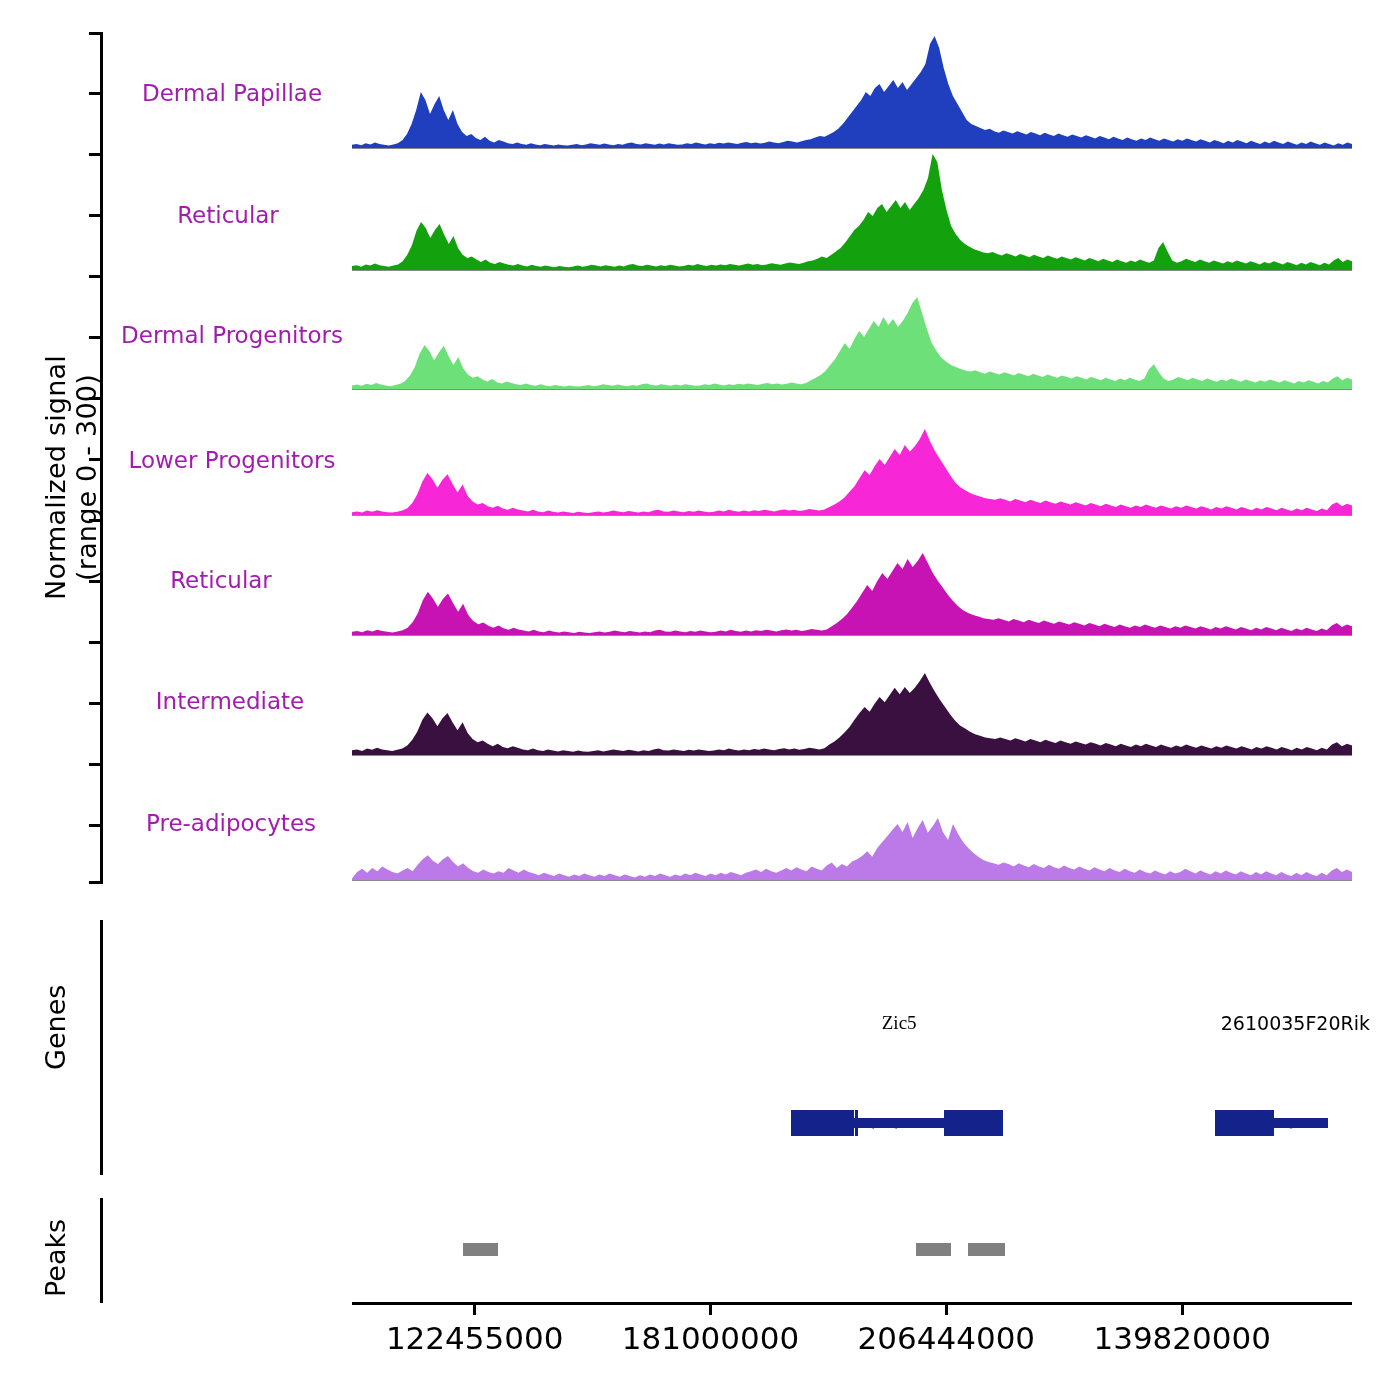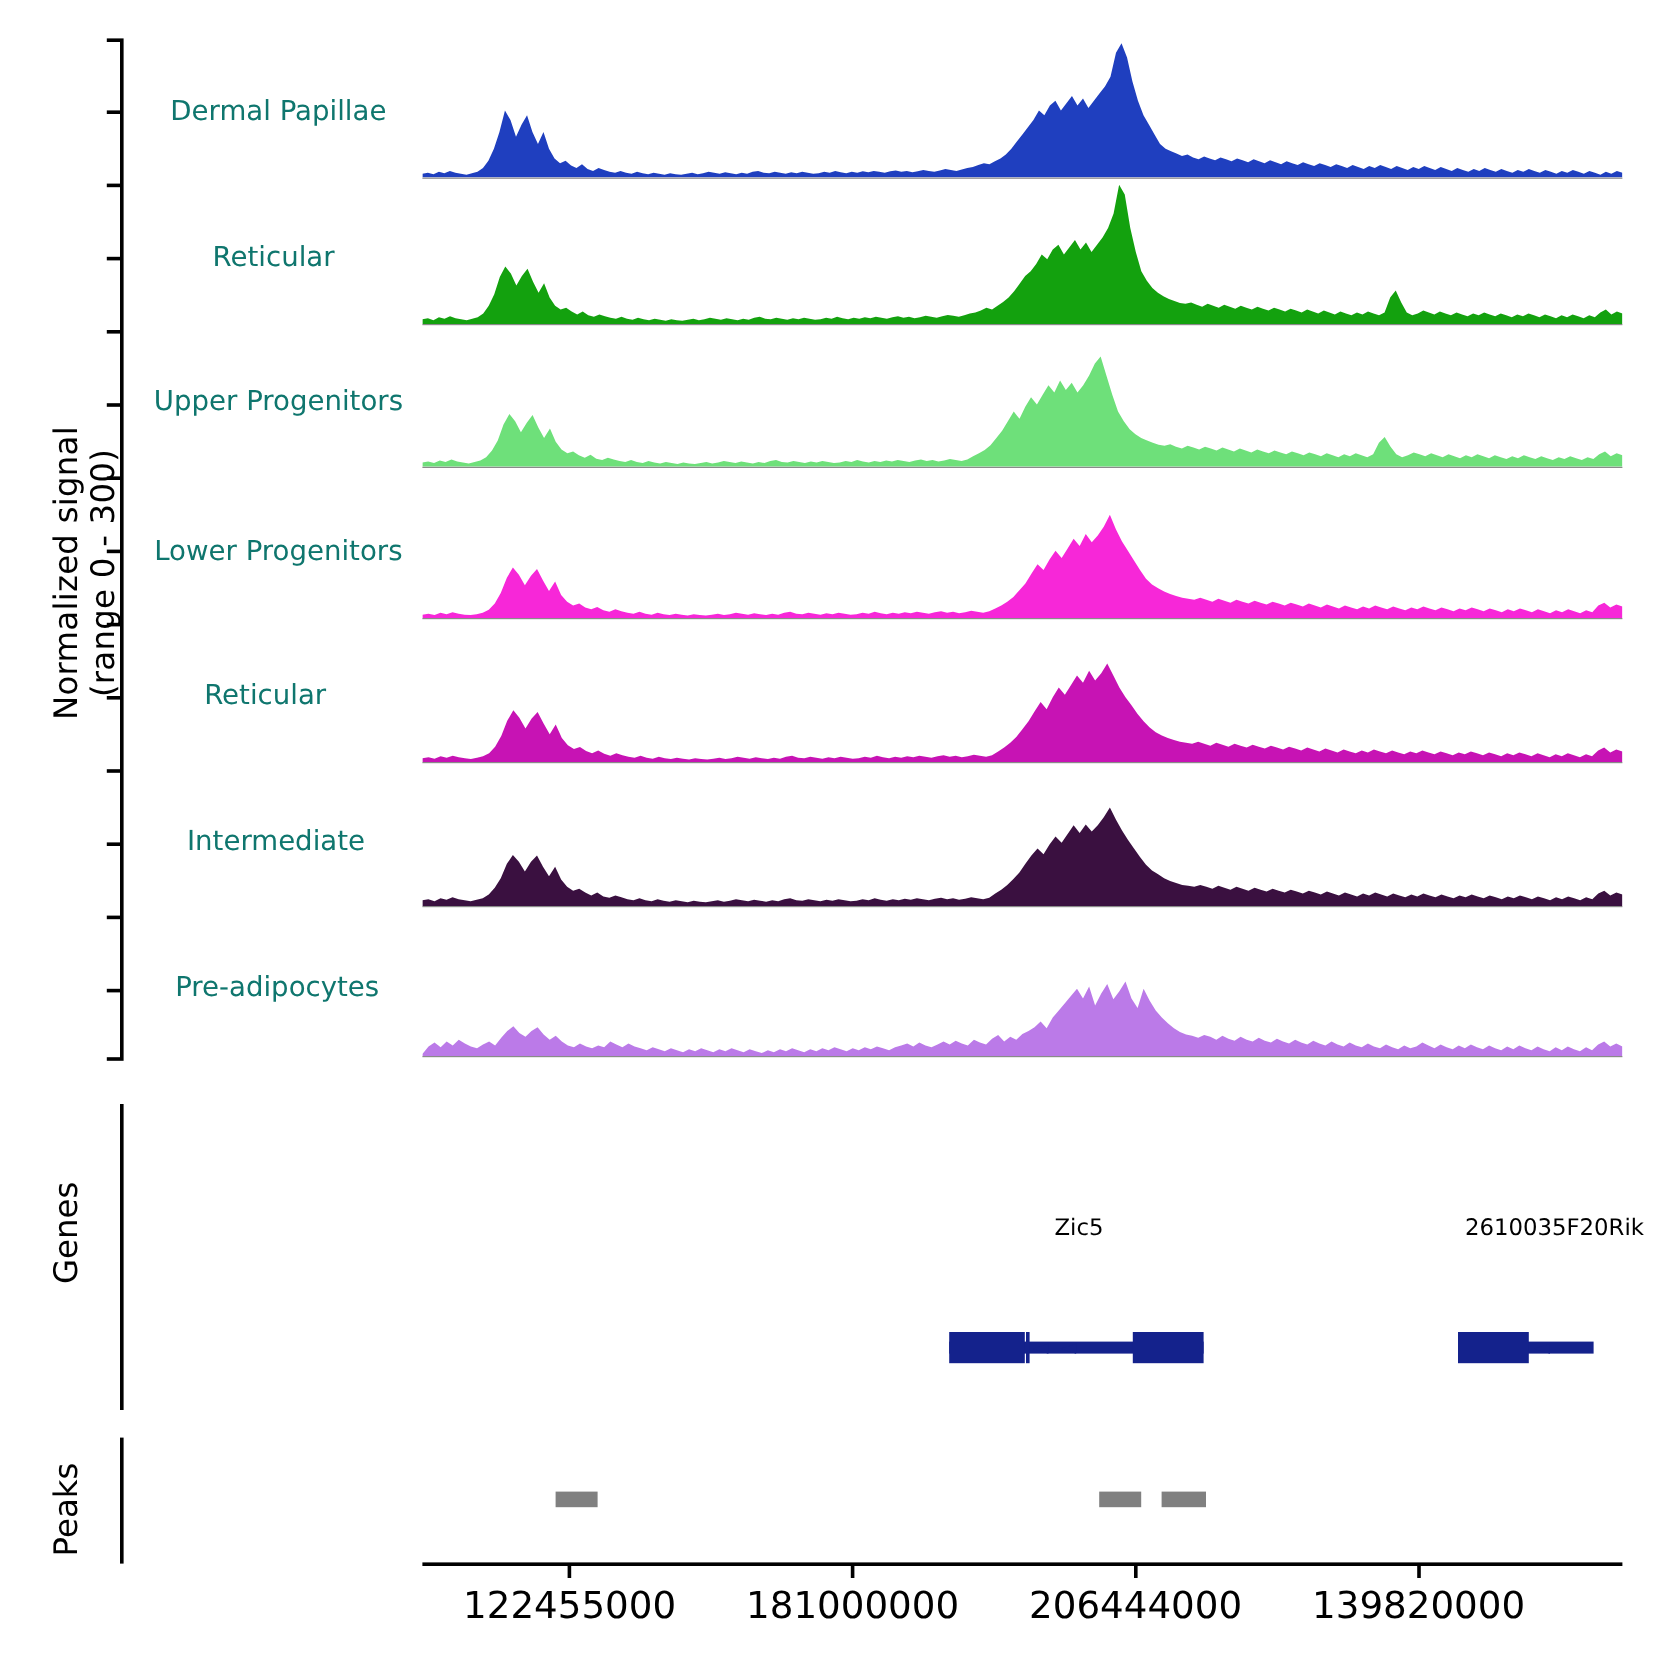--- a/index.html
+++ b/index.html
@@ -58,21 +58,21 @@
   .track {
     position: absolute;
     left: 352px;
     width: 1000px;
   }
   .track-label {
     position: absolute;
     font-size: 23px;
     white-space: nowrap;
     text-align: center;
-    color: #0f766e;
+    color: #a21caf;
   }
   .track svg {
     display: block;
     width: 1000px;
   }
   .baseline {
     position: absolute;
     left: 352px;
     width: 1000px;
     height: 1px;
@@ -197,21 +197,21 @@
         </svg>
       </div>
       <div class="baseline" style="top: 270px;"></div>
       <div class="track-label" style="top: 202px; left: 0px; width: 456px;">Reticular</div>
       <div class="track" style="top: 269px; height: 120px;">
         <svg viewBox="0 0 1000 120" preserveAspectRatio="none" height="120">
           <polygon points="0,120 0.0,116.4 4.8,115.6 9.7,116.8 14.5,114.8 19.3,116.0 24.2,114.0 29.0,115.6 33.8,116.4 38.6,117.2 43.5,116.0 48.3,114.8 53.1,112.0 58.0,106.4 62.8,98.0 67.6,84.8 72.5,76.0 77.3,82.0 82.1,91.2 87.0,83.2 91.8,76.8 96.6,87.2 101.4,96.0 106.3,88.0 111.1,99.2 115.9,105.6 120.8,108.8 125.6,107.2 130.4,110.4 135.3,112.4 140.1,110.0 144.9,113.2 149.8,114.4 154.6,112.4 159.4,114.0 164.3,115.2 169.1,116.0 173.9,114.4 178.7,116.0 183.6,116.8 188.4,115.2 193.2,116.4 198.1,117.2 202.9,116.0 207.7,116.8 212.6,117.6 217.4,116.4 222.2,117.2 227.1,117.6 231.9,116.8 236.7,116.0 241.5,117.2 246.4,116.4 251.2,115.2 256.0,116.0 260.9,116.8 265.7,115.6 270.5,116.4 275.4,117.2 280.2,116.0 285.0,116.8 289.9,115.2 294.7,114.4 299.5,116.0 304.3,116.4 309.2,115.2 314.0,116.0 318.8,116.8 323.7,115.6 328.5,116.4 333.3,115.2 338.2,116.0 343.0,116.8 347.8,116.4 352.7,115.2 357.5,116.0 362.3,114.4 367.1,115.6 372.0,116.4 376.8,115.2 381.6,116.0 386.5,114.8 391.3,115.6 396.1,114.4 401.0,115.2 405.8,116.0 410.6,114.8 415.5,114.0 420.3,115.2 425.1,114.4 430.0,115.6 434.8,114.8 439.6,113.6 444.4,114.4 449.3,115.2 454.1,114.0 458.9,111.2 463.8,108.8 468.6,106.0 473.4,102.0 478.3,96.0 483.1,90.0 487.9,82.0 492.8,74.0 497.6,80.0 502.4,70.0 507.2,62.0 512.1,68.0 516.9,60.0 521.7,52.0 526.6,58.0 531.4,48.0 536.2,56.0 541.1,50.0 545.9,58.0 550.7,52.0 555.6,44.0 560.4,34.0 565.2,28.0 570.0,44.0 574.9,60.0 579.7,74.0 584.5,82.0 589.4,88.8 594.2,92.8 599.0,96.0 603.9,98.0 608.7,100.0 613.5,101.6 618.4,102.4 623.2,101.2 628.0,103.2 632.9,104.8 637.7,102.4 642.5,104.0 647.3,105.6 652.2,103.2 657.0,104.8 661.8,106.4 666.7,104.0 671.5,105.6 676.3,107.2 681.2,104.8 686.0,106.4 690.8,108.0 695.7,105.6 700.5,107.2 705.3,108.8 710.1,106.4 715.0,108.0 719.8,109.6 724.6,107.2 729.5,108.8 734.3,110.4 739.1,108.0 744.0,109.6 748.8,111.2 753.6,108.8 758.5,110.4 763.3,112.0 768.1,109.6 772.9,111.2 777.8,108.8 782.6,110.4 787.4,112.0 792.3,109.6 797.1,100.0 801.9,95.2 806.8,103.2 811.6,109.6 816.4,112.0 821.3,110.4 826.1,108.0 830.9,109.6 835.7,111.2 840.6,108.8 845.4,110.4 850.2,112.0 855.1,109.6 859.9,111.2 864.7,112.8 869.6,110.4 874.4,112.0 879.2,109.6 884.1,111.2 888.9,112.8 893.7,110.4 898.6,112.0 903.4,113.6 908.2,111.2 913.0,112.8 917.9,110.4 922.7,112.0 927.5,113.6 932.4,111.2 937.2,112.8 942.0,114.4 946.9,112.0 951.7,113.6 956.5,111.2 961.4,112.8 966.2,114.4 971.0,112.0 975.8,113.6 980.7,109.6 985.5,107.2 990.3,111.2 995.2,108.8 1000.0,110.4 1000,120" fill="#6ee07a"></polygon>
         </svg>
       </div>
       <div class="baseline" style="top: 389px;"></div>
-      <div class="track-label" style="top: 322px; left: 0px; width: 464px;">Upper Progenitors</div>
+      <div class="track-label" style="top: 322px; left: 0px; width: 464px;">Dermal Progenitors</div>
       <div class="track" style="top: 395px; height: 120px;">
         <svg viewBox="0 0 1000 120" preserveAspectRatio="none" height="120">
           <polygon points="0,120 0.0,117.2 5.0,116.4 10.1,117.6 15.1,115.6 20.1,116.8 25.1,115.2 30.2,116.4 35.2,117.2 40.2,117.6 45.2,116.8 50.3,115.6 55.3,113.2 60.3,108.0 65.3,99.2 70.4,86.4 75.4,78.0 80.4,84.0 85.4,92.8 90.5,84.8 95.5,79.2 100.5,88.8 105.5,97.6 110.6,89.6 115.6,100.8 120.6,106.4 125.6,109.6 130.7,108.0 135.7,111.2 140.7,112.8 145.7,110.8 150.8,113.6 155.8,114.8 160.8,112.8 165.8,114.4 170.9,115.6 175.9,116.4 180.9,114.8 185.9,116.4 191.0,117.2 196.0,115.6 201.0,116.8 206.0,117.6 211.1,116.4 216.1,117.2 221.1,118.0 226.1,116.8 231.2,117.6 236.2,118.0 241.2,117.2 246.2,116.4 251.3,117.6 256.3,116.8 261.3,115.6 266.3,116.4 271.4,117.2 276.4,116.0 281.4,116.8 286.4,117.6 291.5,116.4 296.5,117.2 301.5,115.6 306.5,114.8 311.6,116.4 316.6,116.8 321.6,115.6 326.6,116.4 331.7,117.2 336.7,116.0 341.7,116.8 346.7,115.6 351.8,116.4 356.8,117.2 361.8,116.8 366.8,115.6 371.9,116.4 376.9,114.8 381.9,116.0 386.9,116.8 392.0,115.6 397.0,116.4 402.0,115.2 407.0,116.0 412.1,114.8 417.1,115.6 422.1,116.4 427.1,115.2 432.2,114.4 437.2,115.6 442.2,114.8 447.2,116.0 452.3,115.2 457.3,114.0 462.3,114.8 467.3,115.6 472.4,114.4 477.4,112.0 482.4,109.6 487.4,106.4 492.5,102.4 497.5,96.8 502.5,91.2 507.5,83.2 512.6,75.2 517.6,80.0 522.6,71.2 527.6,64.0 532.7,70.0 537.7,62.0 542.7,54.0 547.7,60.0 552.8,50.0 557.8,56.8 562.8,51.2 567.8,44.0 572.9,34.0 577.9,46.0 582.9,56.0 587.9,64.0 593.0,72.0 598.0,80.0 603.0,87.2 608.0,92.0 613.1,95.2 618.1,98.0 623.1,100.0 628.1,101.6 633.2,103.2 638.2,104.0 643.2,104.8 648.2,103.2 653.3,104.8 658.3,106.4 663.3,104.0 668.3,105.6 673.4,107.2 678.4,104.8 683.4,106.4 688.4,108.0 693.5,105.6 698.5,107.2 703.5,108.8 708.5,106.4 713.6,108.0 718.6,109.6 723.6,107.2 728.6,108.8 733.7,110.4 738.7,108.0 743.7,109.6 748.7,111.2 753.8,108.8 758.8,110.4 763.8,112.0 768.8,109.6 773.9,111.2 778.9,112.8 783.9,110.4 788.9,112.0 794.0,109.6 799.0,111.2 804.0,112.8 809.0,110.4 814.1,112.0 819.1,113.6 824.1,111.2 829.1,112.8 834.2,110.4 839.2,112.0 844.2,113.6 849.2,111.2 854.3,112.8 859.3,114.4 864.3,112.0 869.3,113.6 874.4,111.2 879.4,112.8 884.4,114.4 889.4,112.0 894.5,113.6 899.5,115.2 904.5,112.8 909.5,114.4 914.6,112.0 919.6,113.6 924.6,115.2 929.6,112.8 934.7,114.4 939.7,116.0 944.7,113.6 949.7,115.2 954.8,112.8 959.8,114.4 964.8,116.0 969.8,113.6 974.9,115.2 979.9,109.6 984.9,107.2 989.9,111.2 995.0,108.8 1000.0,110.4 1000,120" fill="#f727d8"></polygon>
         </svg>
       </div>
       <div class="baseline" style="top: 515px;"></div>
       <div class="track-label" style="top: 447px; left: 0px; width: 464px;">Lower Progenitors</div>
       <div class="track" style="top: 515px; height: 120px;">
         <svg viewBox="0 0 1000 120" preserveAspectRatio="none" height="120">
           <polygon points="0,120 0.0,116.8 5.1,116.0 10.1,117.2 15.2,115.2 20.2,116.4 25.3,114.8 30.3,116.0 35.4,116.8 40.4,117.6 45.5,116.4 50.5,115.2 55.6,112.8 60.6,107.2 65.7,98.4 70.7,85.6 75.8,76.8 80.8,83.2 85.9,92.0 90.9,84.0 96.0,78.4 101.0,88.0 106.1,96.8 111.1,88.8 116.2,100.0 121.2,106.0 126.3,109.2 131.3,107.6 136.4,110.8 141.4,112.8 146.5,110.4 151.5,113.2 156.6,114.8 161.6,112.8 166.7,114.4 171.7,115.6 176.8,116.4 181.8,114.8 186.9,116.4 191.9,117.2 197.0,115.6 202.0,116.8 207.1,117.6 212.1,116.4 217.2,117.2 222.2,118.0 227.3,116.8 232.3,117.6 237.4,118.0 242.4,117.2 247.5,116.4 252.5,117.6 257.6,116.8 262.6,115.6 267.7,116.4 272.7,117.2 277.8,116.0 282.8,116.8 287.9,117.6 292.9,116.4 298.0,117.2 303.0,115.6 308.1,114.8 313.1,116.4 318.2,116.8 323.2,115.6 328.3,116.4 333.3,117.2 338.4,116.0 343.4,116.8 348.5,115.6 353.5,116.4 358.6,117.2 363.6,116.8 368.7,115.6 373.7,116.4 378.8,114.8 383.8,116.0 388.9,116.8 393.9,115.6 399.0,116.4 404.0,115.2 409.1,116.0 414.1,114.8 419.2,115.6 424.2,116.4 429.3,115.2 434.3,114.4 439.4,115.6 444.4,114.8 449.5,116.0 454.5,115.2 459.6,114.0 464.6,114.8 469.7,115.6 474.7,114.4 479.8,111.2 484.8,108.0 489.9,104.0 494.9,99.2 500.0,92.8 505.1,86.0 510.1,78.0 515.2,70.0 520.2,76.0 525.3,66.0 530.3,58.0 535.4,64.0 540.4,56.0 545.5,48.0 550.5,54.0 555.6,44.0 560.6,52.0 565.7,46.0 570.7,38.0 575.8,48.0 580.8,58.0 585.9,66.0 590.9,72.8 596.0,80.0 601.0,86.0 606.1,91.2 611.1,95.2 616.2,98.0 621.2,100.0 626.3,101.6 631.3,103.2 636.4,104.0 641.4,104.8 646.5,103.2 651.5,104.8 656.6,106.4 661.6,104.0 666.7,105.6 671.7,107.2 676.8,104.8 681.8,106.4 686.9,108.0 691.9,105.6 697.0,107.2 702.0,108.8 707.1,106.4 712.1,108.0 717.2,109.6 722.2,107.2 727.3,108.8 732.3,110.4 737.4,108.0 742.4,109.6 747.5,111.2 752.5,108.8 757.6,110.4 762.6,112.0 767.7,109.6 772.7,111.2 777.8,112.8 782.8,110.4 787.9,112.0 792.9,109.6 798.0,111.2 803.0,112.8 808.1,110.4 813.1,112.0 818.2,113.6 823.2,111.2 828.3,112.8 833.3,110.4 838.4,112.0 843.4,113.6 848.5,111.2 853.5,112.8 858.6,114.4 863.6,112.0 868.7,113.6 873.7,111.2 878.8,112.8 883.8,114.4 888.9,112.0 893.9,113.6 899.0,115.2 904.0,112.8 909.1,114.4 914.1,112.0 919.2,113.6 924.2,115.2 929.3,112.8 934.3,114.4 939.4,116.0 944.4,113.6 949.5,115.2 954.5,112.8 959.6,114.4 964.6,116.0 969.7,113.6 974.7,115.2 979.8,110.4 984.8,108.0 989.9,112.0 994.9,109.6 1000.0,111.2 1000,120" fill="#c713b4"></polygon>
@@ -233,21 +233,21 @@
       </div>
       <div class="baseline" style="top: 880px;"></div>
       <div class="track-label" style="top: 810px; left: 0px; width: 462px;">Pre-adipocytes</div>
     </div>
 
   <div class="axis-spine" style="left:100px; top:920px; height:255px;"></div>
   <div class="section-label-wrap" style="left:40px; top:1000px;">
     <div class="section-label" style="left:0px; top:70px;">Genes</div>
   </div>
   <div id="genes">
-      <div class="gene-name" style="left: 899.17px; top: 1012px;">Zic5</div>
+      <div class="gene-name" style="left: 899.17px; top: 1012px; font-family: Liberation Serif, serif;">Zic5</div>
       <div class="gene-body" style="left: 790.679px; width: 212.264px; top: 1118px;"></div>
       <div class="gene-exon" style="left: 790.679px; width: 63.6792px; top: 1110px;"></div>
       <div class="gene-exon" style="left: 855.42px; width: 3px; top: 1110px;"></div>
       <div class="gene-exon" style="left: 943.509px; width: 59.434px; top: 1110px;"></div>
       <div class="strand-arrows" style="left: 860.726px; width: 80.6604px; top: 1110px;">◄◄</div>
       <div class="gene-name" style="left: 1295.4px; top: 1012px;">2610035F20Rik</div>
       <div class="gene-body" style="left: 1215.21px; width: 113.208px; top: 1118px;"></div>
       <div class="gene-exon" style="left: 1215.21px; width: 58.8679px; top: 1110px;"></div>
       <div class="strand-arrows" style="left: 1278.6px; width: 49.8113px; top: 1110px;">◄</div>
     </div>

